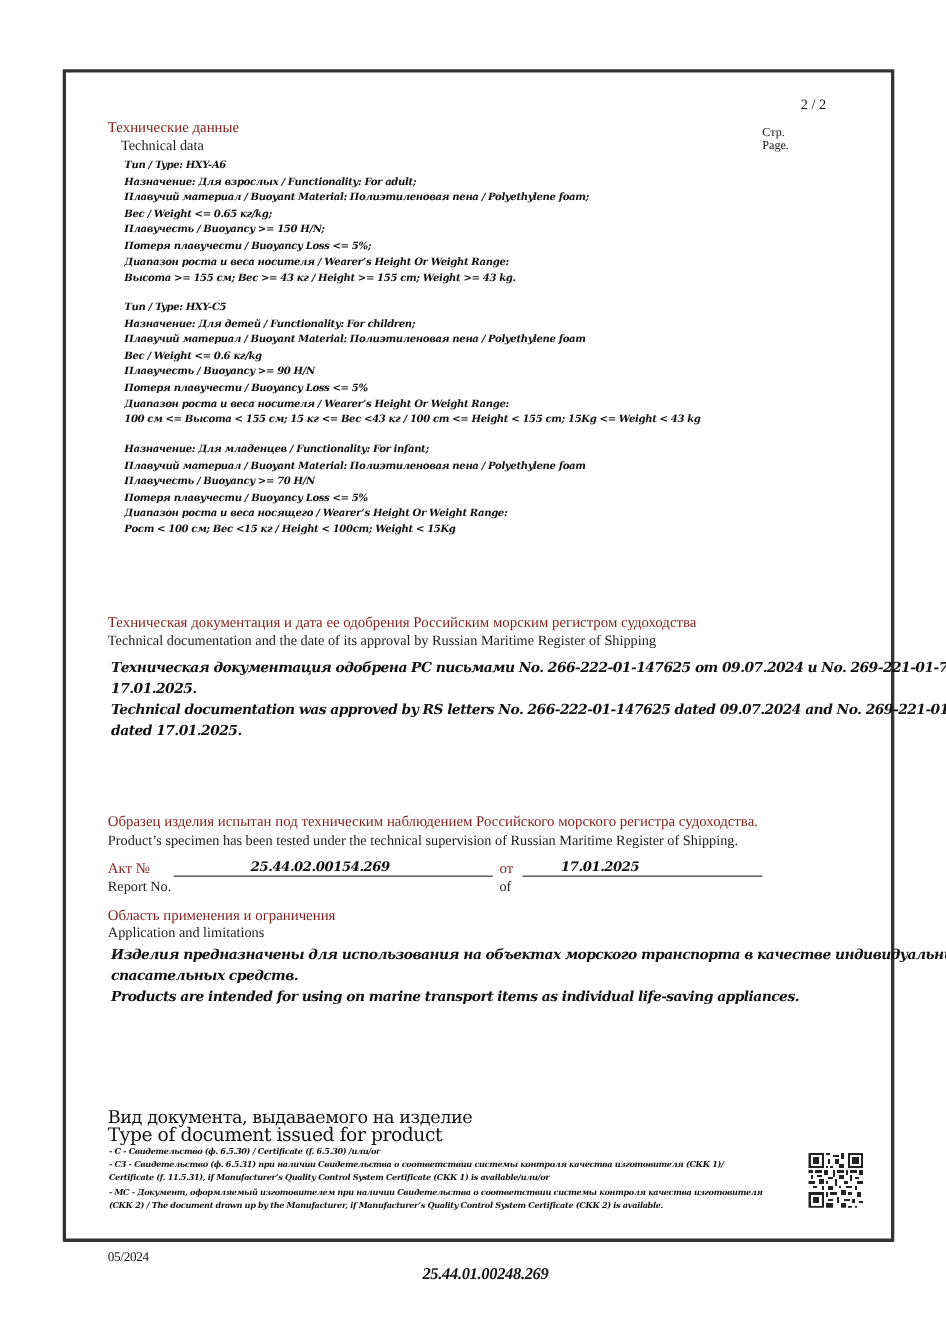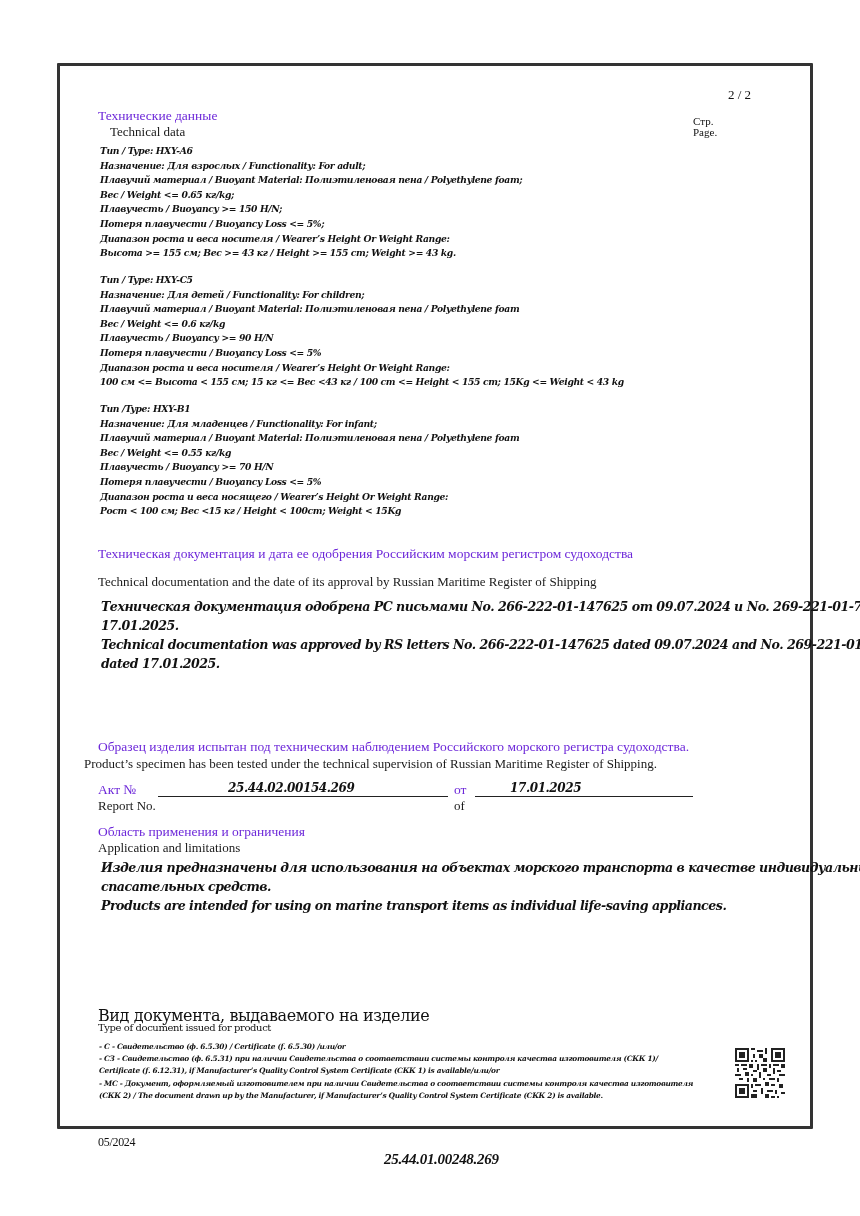--- a/index.html
+++ b/index.html
@@ -1,23 +1,23 @@
 <!DOCTYPE html>
 <html><head>
 <meta charset="utf-8">
 <style>
   html, body { margin: 0; padding: 0; background: #ffffff; }
   body { width: 860px; height: 1216px; position: relative; overflow: hidden; color: #111; }
   .frame { position: absolute; left: 57px; top: 63px; width: 750px; height: 1060px; border: 3px solid #333; border-radius: 1px; }
   .abs { position: absolute; white-space: nowrap; }
   .serif { font-family: "Liberation Serif", "DejaVu Serif", serif; }
   .bi { font-family: "DejaVu Serif", "Liberation Serif", serif; font-style: italic; font-weight: bold; }
-  .head-ru { font-size: 13.5px; color: #6d28d9; }
+  .head-ru { font-size: 13.5px; color: #7f1d1d; }
   .head-en { font-size: 13px; color: #1a1a1a; }
-  .spec { font-size: 9.2px; line-height: 14.6px; letter-spacing: -0.35px; }
+  .spec { font-size: 9.2px; line-height: 14.6px; letter-spacing: -0.35px; margin-left: 13px; }
   .spec div { white-space: nowrap; }
   .big-bi { font-size: 12.6px; line-height: 19px; letter-spacing: -0.5px; }
   .small-bi { font-size: 7.4px; line-height: 12.2px; letter-spacing: -0.3px; }
   .page-label { font-size: 11px; line-height: 11px; }
   .page-num { font-size: 13px; }
   .uline { position: absolute; border-bottom: 1px solid #222; height: 0; }
   .qr { position: absolute; left: 735px; top: 1048px; width: 50px; height: 50px; }
 </style>
 </head>
 <body>
@@ -49,66 +49,64 @@
   <div>Назначение: Для детей / Functionality: For children;</div>
   <div>Плавучий материал / Buoyant Material: Полиэтиленовая пена / Polyethylene foam</div>
   <div>Вес / Weight &lt;= 0.6 кг/kg</div>
   <div>Плавучесть / Buoyancy &gt;= 90 Н/N</div>
   <div>Потеря плавучести / Buoyancy Loss &lt;= 5%</div>
   <div>Диапазон роста и веса носителя / Wearer’s Height Or Weight Range:</div>
   <div>100 см &lt;= Высота &lt; 155 см; 15 кг &lt;= Вес &lt;43 кг / 100 cm &lt;= Height &lt; 155 cm; 15Kg &lt;= Weight &lt; 43 kg</div>
 </div>
 
 <div class="abs bi spec" style="left:100px; top:402px;">
-  <div>Тип /Type: HXY-B1</div>
   <div>Назначение: Для младенцев / Functionality: For infant;</div>
   <div>Плавучий материал / Buoyant Material: Полиэтиленовая пена / Polyethylene foam</div>
-  <div>Вес / Weight &lt;= 0.55 кг/kg</div>
   <div>Плавучесть / Buoyancy &gt;= 70 Н/N</div>
   <div>Потеря плавучести / Buoyancy Loss &lt;= 5%</div>
   <div>Диапазон роста и веса носящего / Wearer’s Height Or Weight Range:</div>
   <div>Рост &lt; 100 см; Вес &lt;15 кг / Height &lt; 100cm; Weight &lt; 15Kg</div>
 </div>
 
-<div class="abs serif head-ru" style="left:98px; top:546px;">Техническая документация и дата ее одобрения Российским морским регистром судоходства</div>
+<div class="abs serif head-ru" style="left:98px; top:558px;">Техническая документация и дата ее одобрения Российским морским регистром судоходства</div>
 <div class="abs serif head-en" style="left:98px; top:574px;">Technical documentation and the date of its approval by Russian Maritime Register of Shipping</div>
 <div class="abs bi big-bi" style="left:101px; top:597px;">
   <div>Техническая документация одобрена РС письмами No. 266-222-01-147625 от 09.07.2024 и No. 269-221-01-7483 от</div>
   <div>17.01.2025.</div>
   <div>Technical documentation was approved by RS letters No. 266-222-01-147625 dated 09.07.2024 and No. 269-221-01-7483</div>
   <div>dated 17.01.2025.</div>
 </div>
 
 <div class="abs serif head-ru" style="left:98px; top:739px;">Образец изделия испытан под техническим наблюдением Российского морского регистра судоходства.</div>
-<div class="abs serif head-en" style="left:84px; top:756px;">Product’s specimen has been tested under the technical supervision of Russian Maritime Register of Shipping.</div>
+<div class="abs serif head-en" style="left:98px; top:756px;">Product’s specimen has been tested under the technical supervision of Russian Maritime Register of Shipping.</div>
 
 <div class="abs serif head-ru" style="left:98px; top:782px;">Акт №</div>
 <div class="abs serif head-en" style="left:98px; top:798px;">Report No.</div>
 <div class="uline" style="left:158px; top:796px; width:290px;"></div>
 <div class="abs bi" style="left:228px; top:781px; font-size:12px; letter-spacing:-0.4px;">25.44.02.00154.269</div>
 
 <div class="abs serif head-ru" style="left:454px; top:782px;text-align:center;">от</div>
 <div class="abs serif head-en" style="left:454px; top:798px;">of</div>
 <div class="uline" style="left:475px; top:796px; width:218px;"></div>
 <div class="abs bi" style="left:510px; top:781px; font-size:12px; letter-spacing:-0.4px;">17.01.2025</div>
 
 <div class="abs serif head-ru" style="left:98px; top:824px;">Область применения и ограничения</div>
 <div class="abs serif head-en" style="left:98px; top:840px;">Application and limitations</div>
 <div class="abs bi big-bi" style="left:101px; top:858px;">
   <div>Изделия предназначены для использования на объектах морского транспорта в качестве индивидуальных</div>
   <div>спасательных средств.</div>
   <div>Products are intended for using on marine transport items as individual life-saving appliances.</div>
 </div>
 
 <div class="abs" style="left:98px; top:1006px; font-family:'DejaVu Serif', serif; font-size:16px; letter-spacing:-0.4px;">Вид документа, выдаваемого на изделие</div>
-<div class="abs" style="left:98px; top:1022px; font-family:'DejaVu Serif', serif; font-size:10px; letter-spacing:-0.4px;">Type of document issued for product</div>
+<div class="abs" style="left:98px; top:1022px; font-family:'DejaVu Serif', serif; font-size:17px; letter-spacing:-0.4px;">Type of document issued for product</div>
 <div class="abs bi small-bi" style="left:99px; top:1041px;">
   <div>- С - Свидетельство (ф. 6.5.30) / Certificate (f. 6.5.30) /или/or</div>
   <div>- СЗ - Свидетельство (ф. 6.5.31) при наличии Свидетельства о соответствии системы контроля качества изготовителя (СКК 1)/</div>
-  <div>Certificate (f. 6.12.31), if Manufacturer’s Quality Control System Certificate (СКК 1) is available/или/or</div>
+  <div>Certificate (f. 11.5.31), if Manufacturer’s Quality Control System Certificate (СКК 1) is available/или/or</div>
   <div>- МС - Документ, оформляемый изготовителем при наличии Свидетельства о соответствии системы контроля качества изготовителя</div>
   <div>(СКК 2) / The document drawn up by the Manufacturer, if Manufacturer’s Quality Control System Certificate (СКК 2) is available.</div>
 </div>
 
 <svg class="qr" viewBox="0 0 25 25" shape-rendering="crispEdges">
   <g fill="#222">
     <path d="M0 0h7v7h-7z M1 1v5h5v-5z" fill-rule="evenodd"></path>
     <rect x="2" y="2" width="3" height="3"></rect>
     <path d="M18 0h7v7h-7z M19 1v5h5v-5z" fill-rule="evenodd"></path>
     <rect x="20" y="2" width="3" height="3"></rect>

